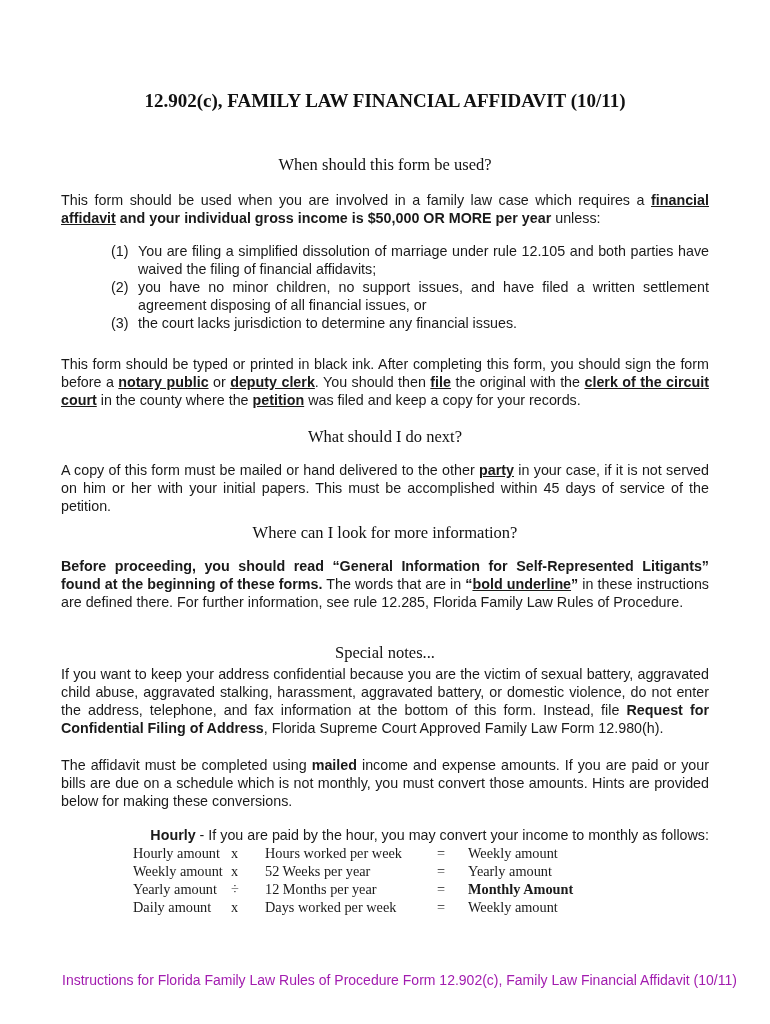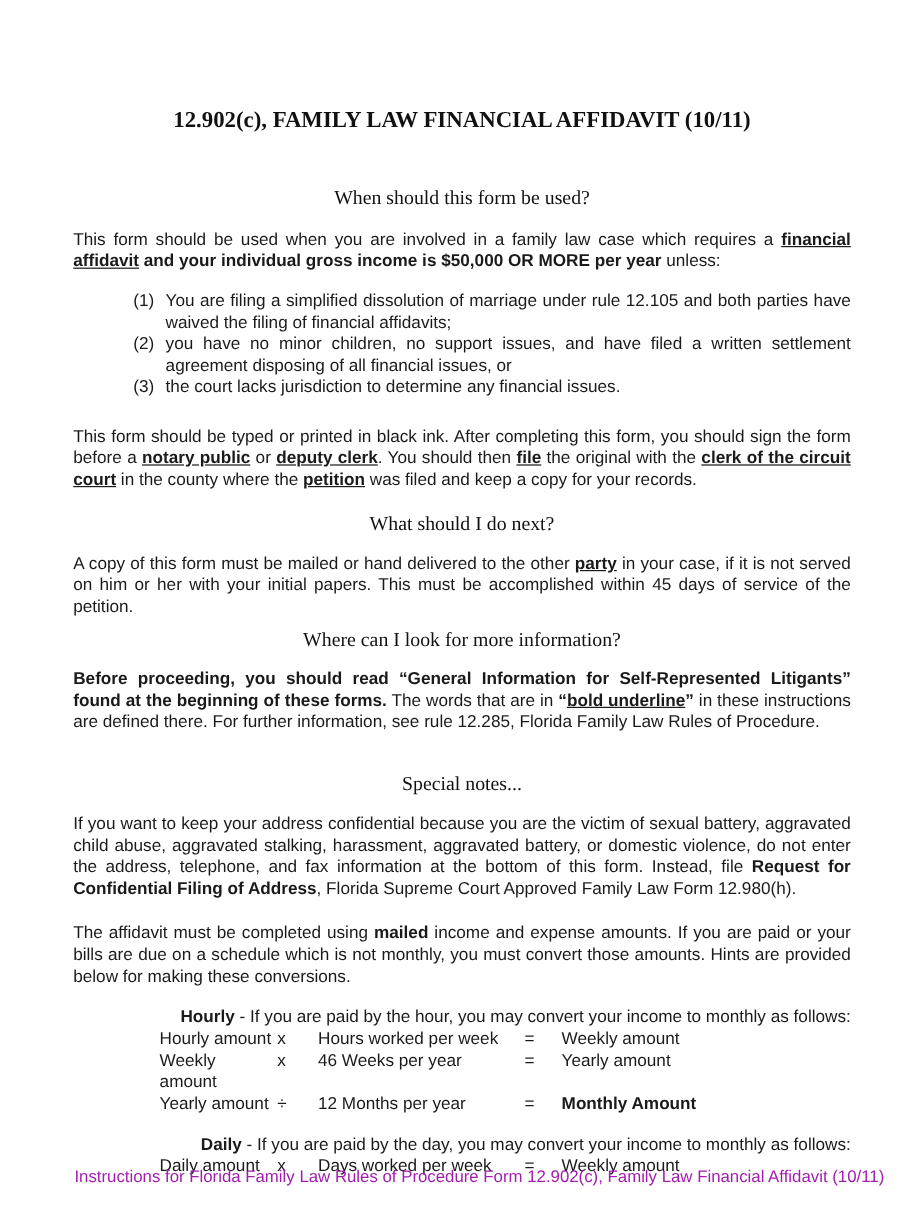--- a/index.html
+++ b/index.html
@@ -46,28 +46,29 @@
   .numbered-list { margin-top: 15px; padding-left: 50px; }
   .list-item { display: flex; margin: 0; }
   .list-num  { flex: 0 0 27px; font-size: 14.3px; line-height: 1.26; }
   .list-text { flex: 1; font-size: 14.3px; line-height: 1.26; text-align: justify; }
   .p-filing  { margin-top: 23px; }
   .h-next    { margin-top: 18px; }
   .p-next    { margin-top: 14px; }
   .h-more    { margin-top: 8px; }
   .p-more    { margin-top: 14px; }
   .h-special { margin-top: 32px; }
-  .p-confidential { margin-top: 15px; }
+  .p-confidential { margin-top: 2px; }
   .p-monthly { margin-top: 19px; }
 
   .conversions { margin-top: 16px; margin-left: 72px; font-size: 14.3px; line-height: 1.26; }
   .conv-intro  { text-align: right; margin-top: 16px; }
   .conv-row {
     display: grid;
     grid-template-columns: 98px 34px 172px 31px auto;
+    font-family: Liberation Serif, serif;
   }
   .conv-row span { display: block; }
 
   .page-footer {
     position: absolute;
     left: 62px;
     top: 962px;
     font-size: 14px;
     color: #a21caf;
     white-space: nowrap;
@@ -125,33 +126,32 @@
       <div class="conv-row">
         <span>Hourly amount</span>
         <span>x</span>
         <span>Hours worked per week</span>
         <span>=</span>
         <span>Weekly amount</span>
       </div>
       <div class="conv-row">
         <span>Weekly amount</span>
         <span>x</span>
-        <span>46 Weeks per year</span>
+        <span>52 Weeks per year</span>
         <span>=</span>
         <span>Yearly amount</span>
       </div>
       <div class="conv-row">
         <span>Yearly amount</span>
         <span>÷</span>
         <span>12 Months per year</span>
         <span>=</span>
         <span class="b">Monthly Amount</span>
       </div>
 
-      <div class="conv-intro"><span class="b">Daily</span><span> - If you are paid by the day, you may convert your income to monthly as follows:</span></div>
 
       <div class="conv-row">
         <span>Daily amount</span>
         <span>x</span>
         <span>Days worked per week</span>
         <span>=</span>
         <span>Weekly amount</span>
       </div>
     </div>
 

